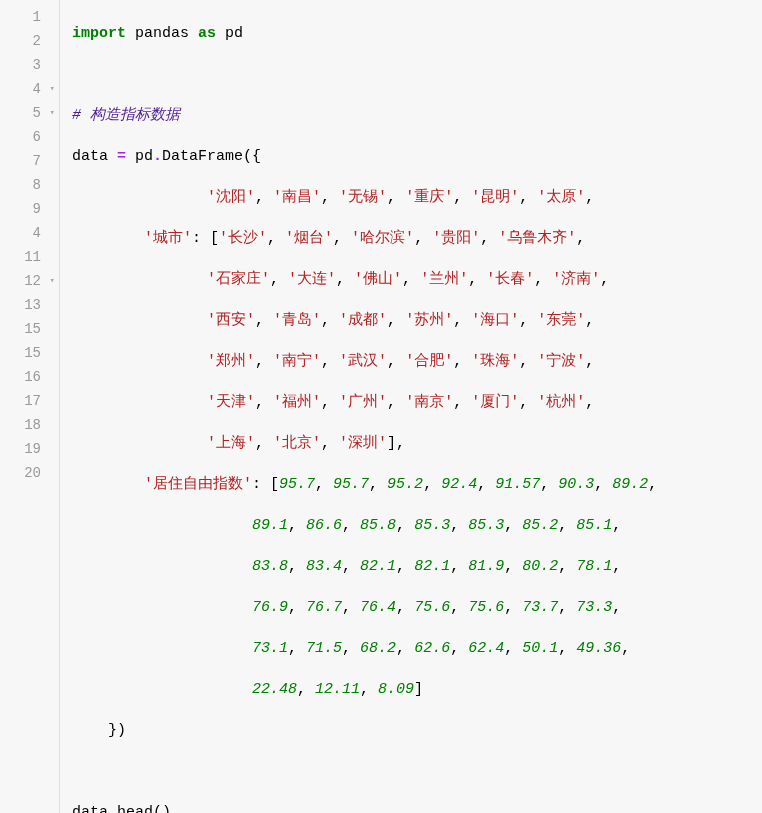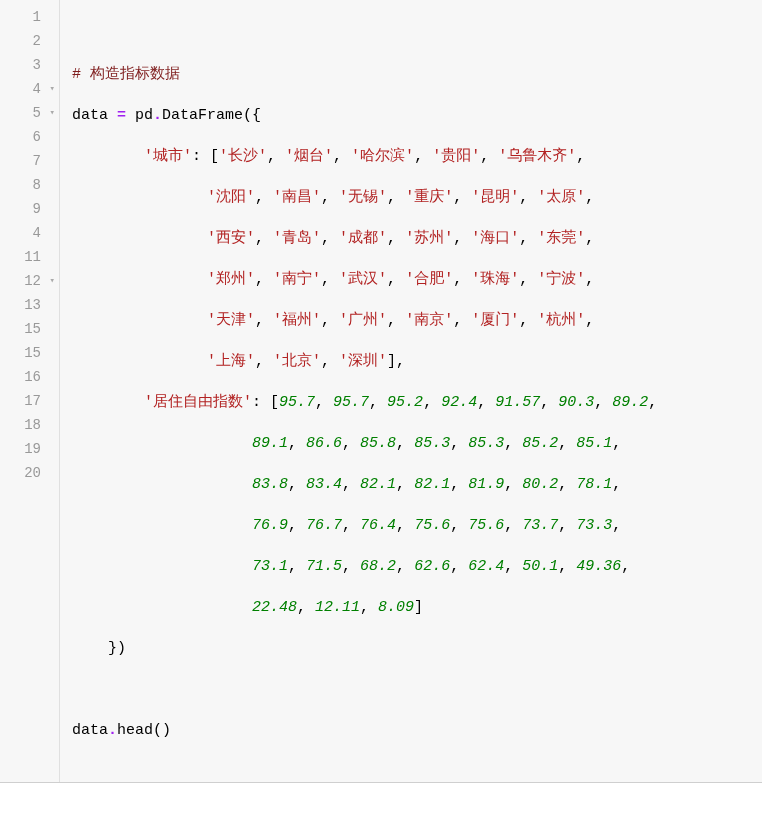--- a/index.html
+++ b/index.html
@@ -48,21 +48,21 @@
   white-space: pre;
   overflow: hidden;
 }
 .code-line {
   height: 24px;
   line-height: 24px;
 }
 .kw { color: #008000; font-weight: bold; }
 .nm { color: #000; }
 .op { color: #a020f0; font-weight: bold; }
-.cm { color: #7f1d1d; }
+.cm { color: #4c1d95; font-style: italic; }
 .str { color: #b22222; }
 .num { color: #008000; font-style: italic; }
 .pun { color: #000; }
 </style>
 </head>
 <body>
 
 <div class="code-cell">
   <div class="gutter" id="gutter">
       <div class="gutter-line">1</div>
@@ -80,25 +80,27 @@
       <div class="gutter-line">13</div>
       <div class="gutter-line">15</div>
       <div class="gutter-line">15</div>
       <div class="gutter-line">16</div>
       <div class="gutter-line">17</div>
       <div class="gutter-line">18</div>
       <div class="gutter-line">19</div>
       <div class="gutter-line">20</div>
     </div>
   <div class="code-area">
+<div class="code-line"><span class="kw">import</span><span class="nm"> pandas </span><span class="kw">as</span><span class="nm"> pd</span></div>
 <div class="code-line"></div>
 <div class="code-line"><span class="cm"># 构造指标数据</span></div>
 <div class="code-line"><span class="nm">data </span><span class="op">=</span><span class="nm"> pd</span><span class="op">.</span><span class="nm">DataFrame</span><span class="pun">({</span></div>
+<div class="code-line"><span>               </span><span class="str">'沈阳'</span><span class="pun">, </span><span class="str">'南昌'</span><span class="pun">, </span><span class="str">'无锡'</span><span class="pun">, </span><span class="str">'重庆'</span><span class="pun">, </span><span class="str">'昆明'</span><span class="pun">, </span><span class="str">'太原'</span><span class="pun">,</span></div>
 <div class="code-line"><span>        </span><span class="str">'城市'</span><span class="pun">: [</span><span class="str">'长沙'</span><span class="pun">, </span><span class="str">'烟台'</span><span class="pun">, </span><span class="str">'哈尔滨'</span><span class="pun">, </span><span class="str">'贵阳'</span><span class="pun">, </span><span class="str">'乌鲁木齐'</span><span class="pun">,</span></div>
-<div class="code-line"><span>               </span><span class="str">'沈阳'</span><span class="pun">, </span><span class="str">'南昌'</span><span class="pun">, </span><span class="str">'无锡'</span><span class="pun">, </span><span class="str">'重庆'</span><span class="pun">, </span><span class="str">'昆明'</span><span class="pun">, </span><span class="str">'太原'</span><span class="pun">,</span></div>
+<div class="code-line"><span>               </span><span class="str">'石家庄'</span><span class="pun">, </span><span class="str">'大连'</span><span class="pun">, </span><span class="str">'佛山'</span><span class="pun">, </span><span class="str">'兰州'</span><span class="pun">, </span><span class="str">'长春'</span><span class="pun">, </span><span class="str">'济南'</span><span class="pun">,</span></div>
 <div class="code-line"><span>               </span><span class="str">'西安'</span><span class="pun">, </span><span class="str">'青岛'</span><span class="pun">, </span><span class="str">'成都'</span><span class="pun">, </span><span class="str">'苏州'</span><span class="pun">, </span><span class="str">'海口'</span><span class="pun">, </span><span class="str">'东莞'</span><span class="pun">,</span></div>
 <div class="code-line"><span>               </span><span class="str">'郑州'</span><span class="pun">, </span><span class="str">'南宁'</span><span class="pun">, </span><span class="str">'武汉'</span><span class="pun">, </span><span class="str">'合肥'</span><span class="pun">, </span><span class="str">'珠海'</span><span class="pun">, </span><span class="str">'宁波'</span><span class="pun">,</span></div>
 <div class="code-line"><span>               </span><span class="str">'天津'</span><span class="pun">, </span><span class="str">'福州'</span><span class="pun">, </span><span class="str">'广州'</span><span class="pun">, </span><span class="str">'南京'</span><span class="pun">, </span><span class="str">'厦门'</span><span class="pun">, </span><span class="str">'杭州'</span><span class="pun">,</span></div>
 <div class="code-line"><span>               </span><span class="str">'上海'</span><span class="pun">, </span><span class="str">'北京'</span><span class="pun">, </span><span class="str">'深圳'</span><span class="pun">],</span></div>
 <div class="code-line"><span>        </span><span class="str">'居住自由指数'</span><span class="pun">: [</span><span class="num">95.7</span><span class="pun">, </span><span class="num">95.7</span><span class="pun">, </span><span class="num">95.2</span><span class="pun">, </span><span class="num">92.4</span><span class="pun">, </span><span class="num">91.57</span><span class="pun">, </span><span class="num">90.3</span><span class="pun">, </span><span class="num">89.2</span><span class="pun">,</span></div>
 <div class="code-line"><span>                    </span><span class="num">89.1</span><span class="pun">, </span><span class="num">86.6</span><span class="pun">, </span><span class="num">85.8</span><span class="pun">, </span><span class="num">85.3</span><span class="pun">, </span><span class="num">85.3</span><span class="pun">, </span><span class="num">85.2</span><span class="pun">, </span><span class="num">85.1</span><span class="pun">,</span></div>
 <div class="code-line"><span>                    </span><span class="num">83.8</span><span class="pun">, </span><span class="num">83.4</span><span class="pun">, </span><span class="num">82.1</span><span class="pun">, </span><span class="num">82.1</span><span class="pun">, </span><span class="num">81.9</span><span class="pun">, </span><span class="num">80.2</span><span class="pun">, </span><span class="num">78.1</span><span class="pun">,</span></div>
 <div class="code-line"><span>                    </span><span class="num">76.9</span><span class="pun">, </span><span class="num">76.7</span><span class="pun">, </span><span class="num">76.4</span><span class="pun">, </span><span class="num">75.6</span><span class="pun">, </span><span class="num">75.6</span><span class="pun">, </span><span class="num">73.7</span><span class="pun">, </span><span class="num">73.3</span><span class="pun">,</span></div>
 <div class="code-line"><span>                    </span><span class="num">73.1</span><span class="pun">, </span><span class="num">71.5</span><span class="pun">, </span><span class="num">68.2</span><span class="pun">, </span><span class="num">62.6</span><span class="pun">, </span><span class="num">62.4</span><span class="pun">, </span><span class="num">50.1</span><span class="pun">, </span><span class="num">49.36</span><span class="pun">,</span></div>
 <div class="code-line"><span>                    </span><span class="num">22.48</span><span class="pun">, </span><span class="num">12.11</span><span class="pun">, </span><span class="num">8.09</span><span class="pun">]</span></div>

